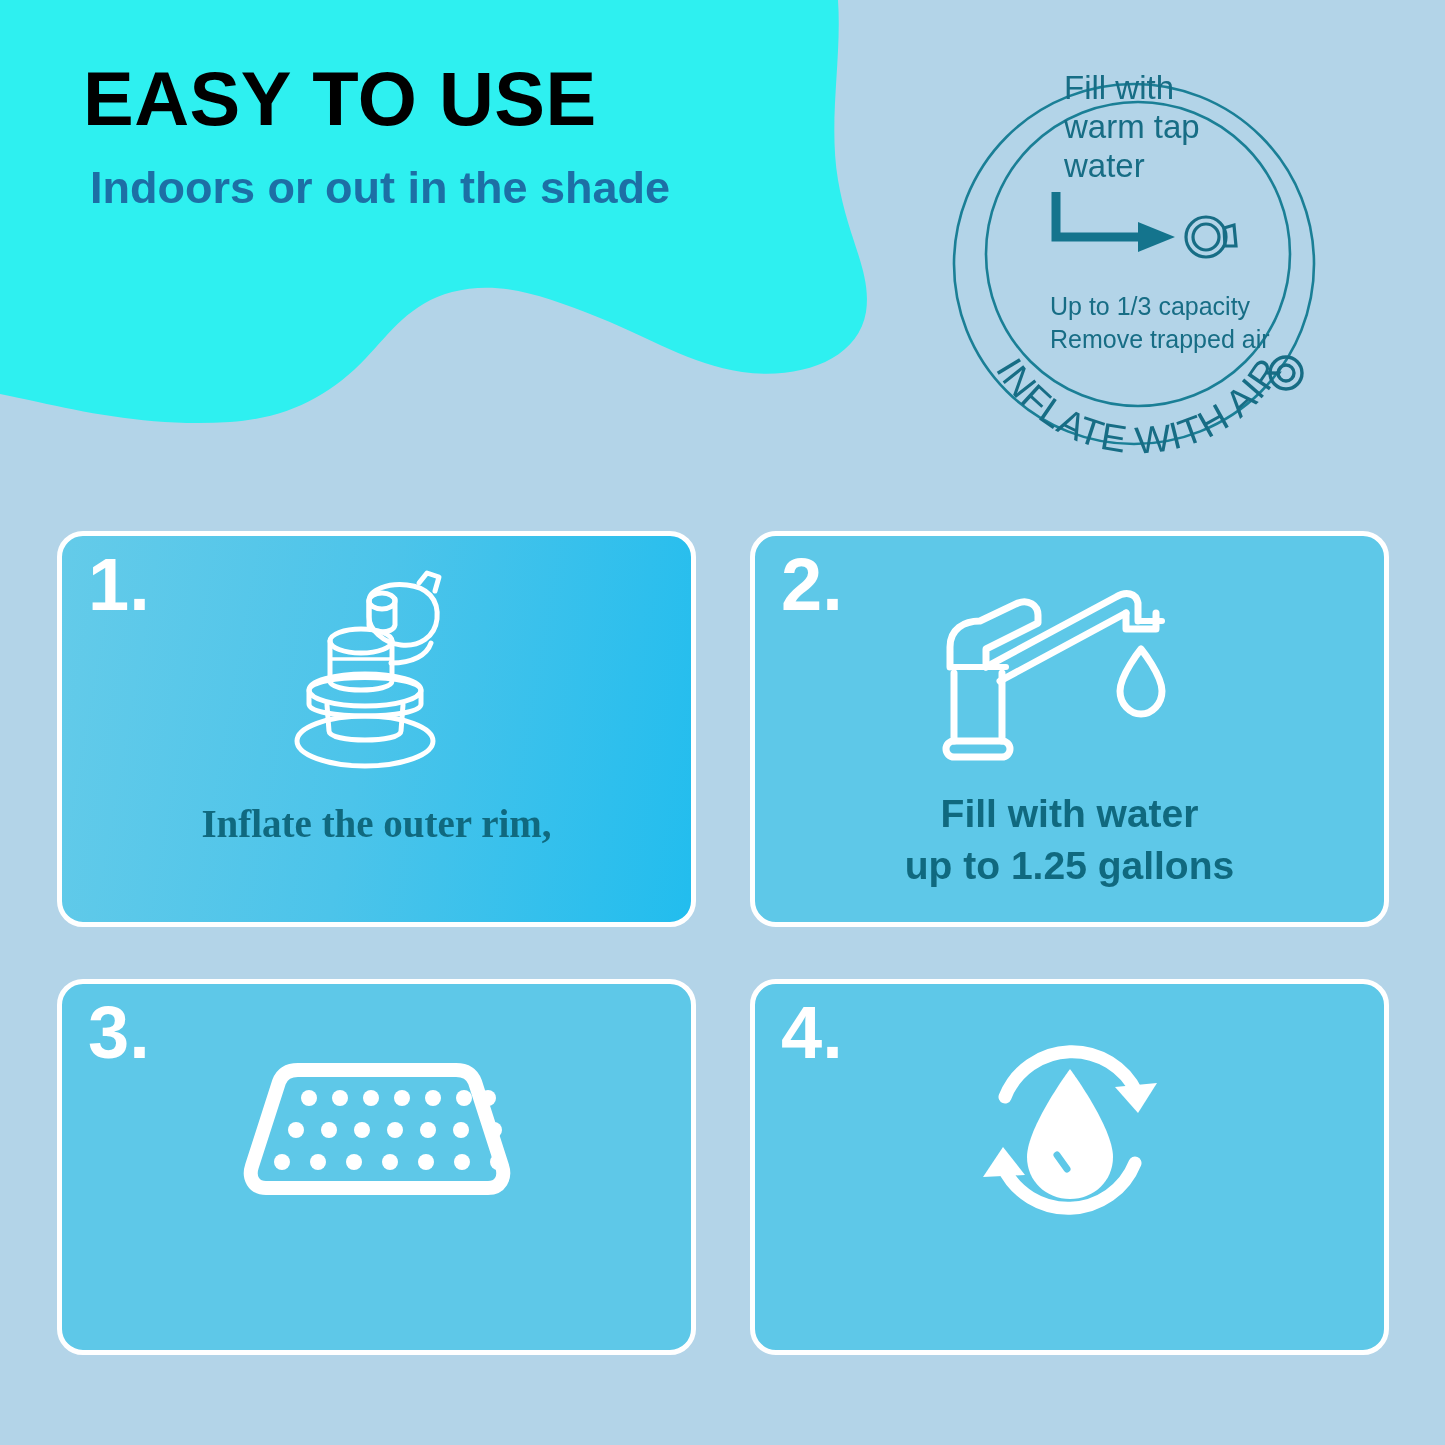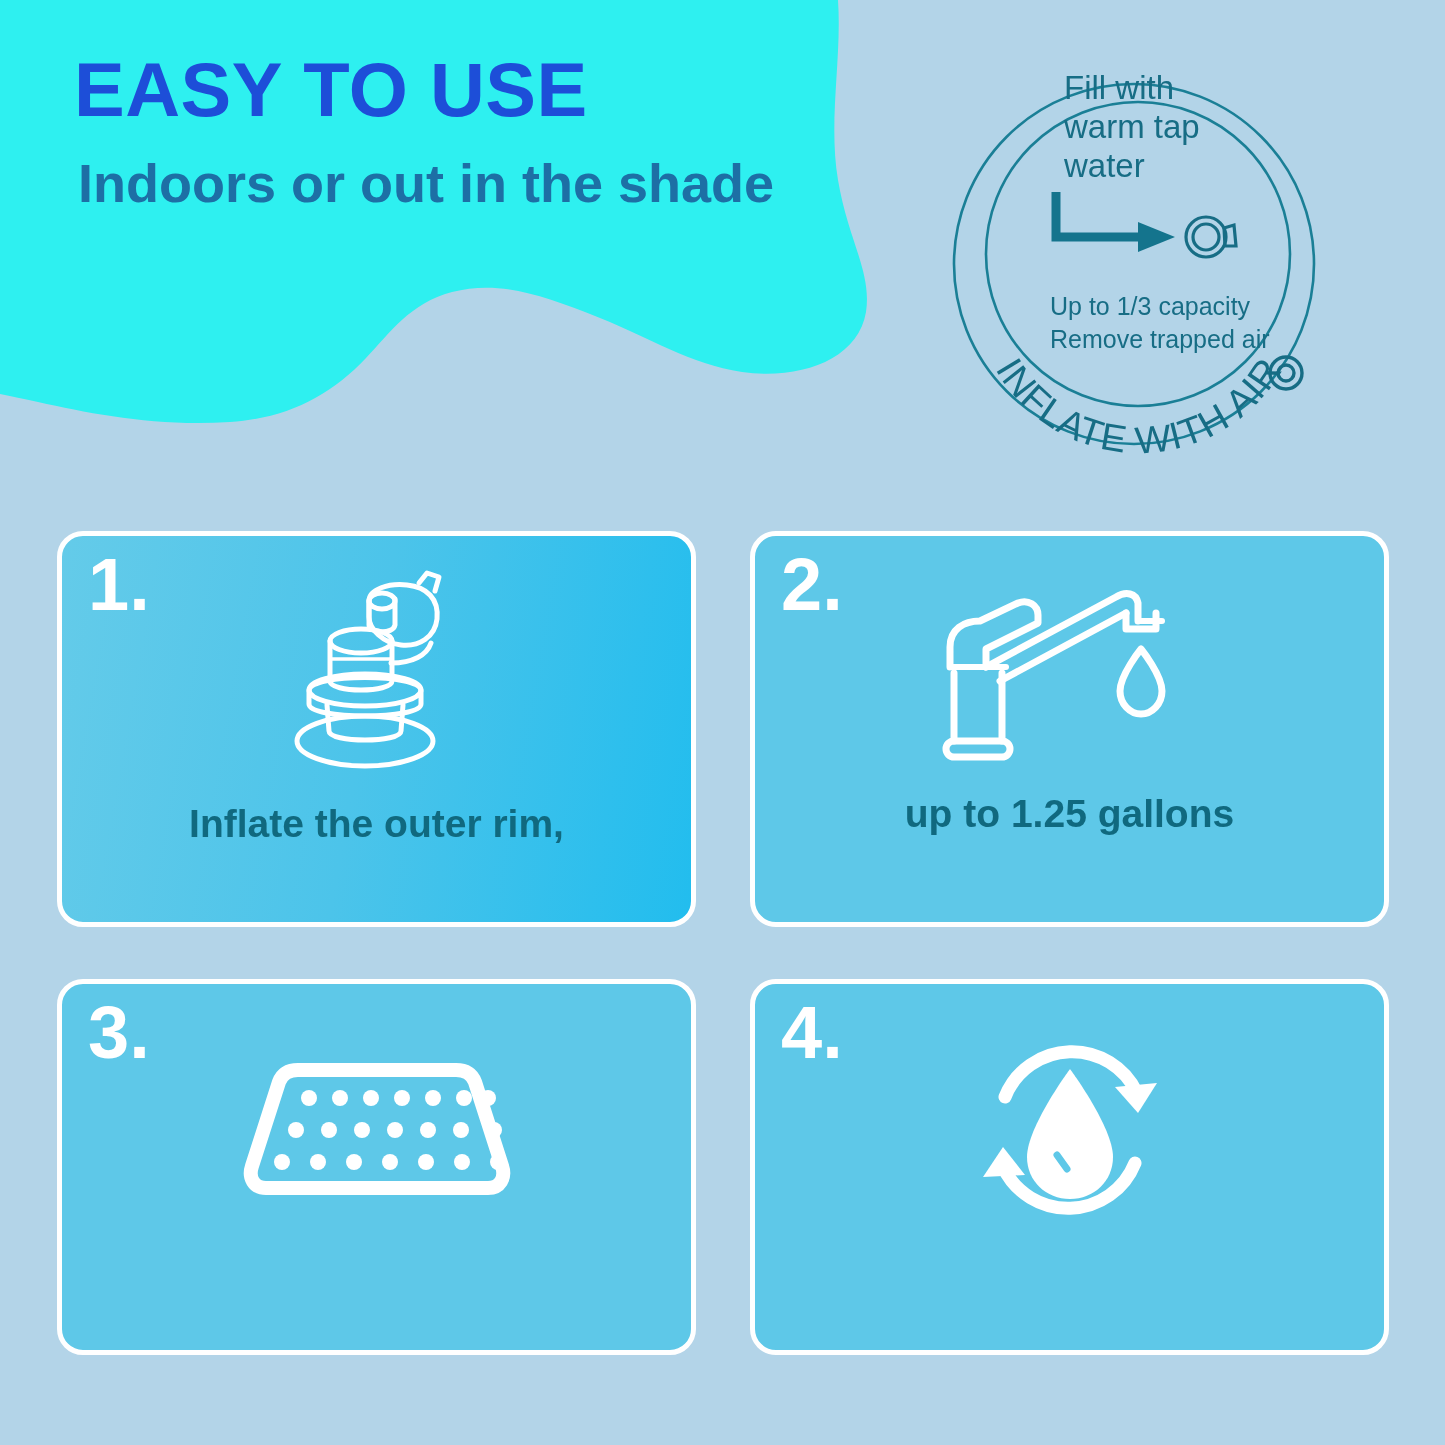--- a/index.html
+++ b/index.html
@@ -26,32 +26,32 @@
   
   #header-text {
     position: absolute;
     left: 74px;
     top: 52px;
     width: 780px;
   }
   #headline {
     font-size: 76px;
     font-weight: bold;
-    color: #1d4ed8;
+    color: #000000;
     letter-spacing: 0.5px;
     line-height: 1.0;
-    margin: 0;
+    margin: 9px;
     white-space: nowrap;
   }
   #subheadline {
-    font-size: 54px;
+    font-size: 45px;
     font-weight: bold;
     color: #1d6fa5;
     line-height: 1.0;
-    margin: 28px 0 0 4px;
+    margin: 28px 0 0 16px;
     white-space: nowrap;
   }
 
   
   #badge {
     position: absolute;
     left: 938px;
     top: 32px;
     width: 400px;
     height: 460px;
@@ -107,21 +107,21 @@
     position: absolute;
     left: 0; right: 0;
     text-align: center;
     color: #10697f;
     font-weight: bold;
     font-size: 39px;
     line-height: 1.33;
     padding: 0 18px;
     box-sizing: border-box;
   }
-  .card-a .step-caption { top: 262px; }
+  .card-a .step-caption { top: 262px; font-family: Liberation Serif, serif; }
   .card-b .step-caption { top: 252px; }
   .card-c .step-caption { top: 258px; }
   .card-d .step-caption { top: 258px; }
 </style>
 </head>
 <body>
 
 <div id="blob-layer">
   <svg width="1445" height="480" viewBox="0 0 1445 480" xmlns="http://www.w3.org/2000/svg">
     <path d="M0,0 L838,0
@@ -232,20 +232,21 @@
         <path d="M60,104 L186,36"></path>
 
         <path d="M186,36 L186,52 L216,52 L216,36"></path>
         <path d="M198,44 L222,44" stroke-width="6"></path>
 
         <path d="M201,72 C201,72 180,98 180,114 C180,127 190,137 201,137
                  C212,137 222,127 222,114 C222,98 201,72 201,72 Z"></path>
       </svg>
     </div>
     <div class="step-caption">
+      <div>Fill with water</div>
       <div>up to 1.25 gallons</div>
     </div>
   </div>
 
   <div class="step-card card-c">
     <div class="step-num">3.</div>
     <div class="step-icon">
       <svg width="290" height="150" viewBox="0 0 290 150" xmlns="http://www.w3.org/2000/svg">
 
         <path d="M66,16 L224,16 C234,16 240,20 243,28 L270,112

